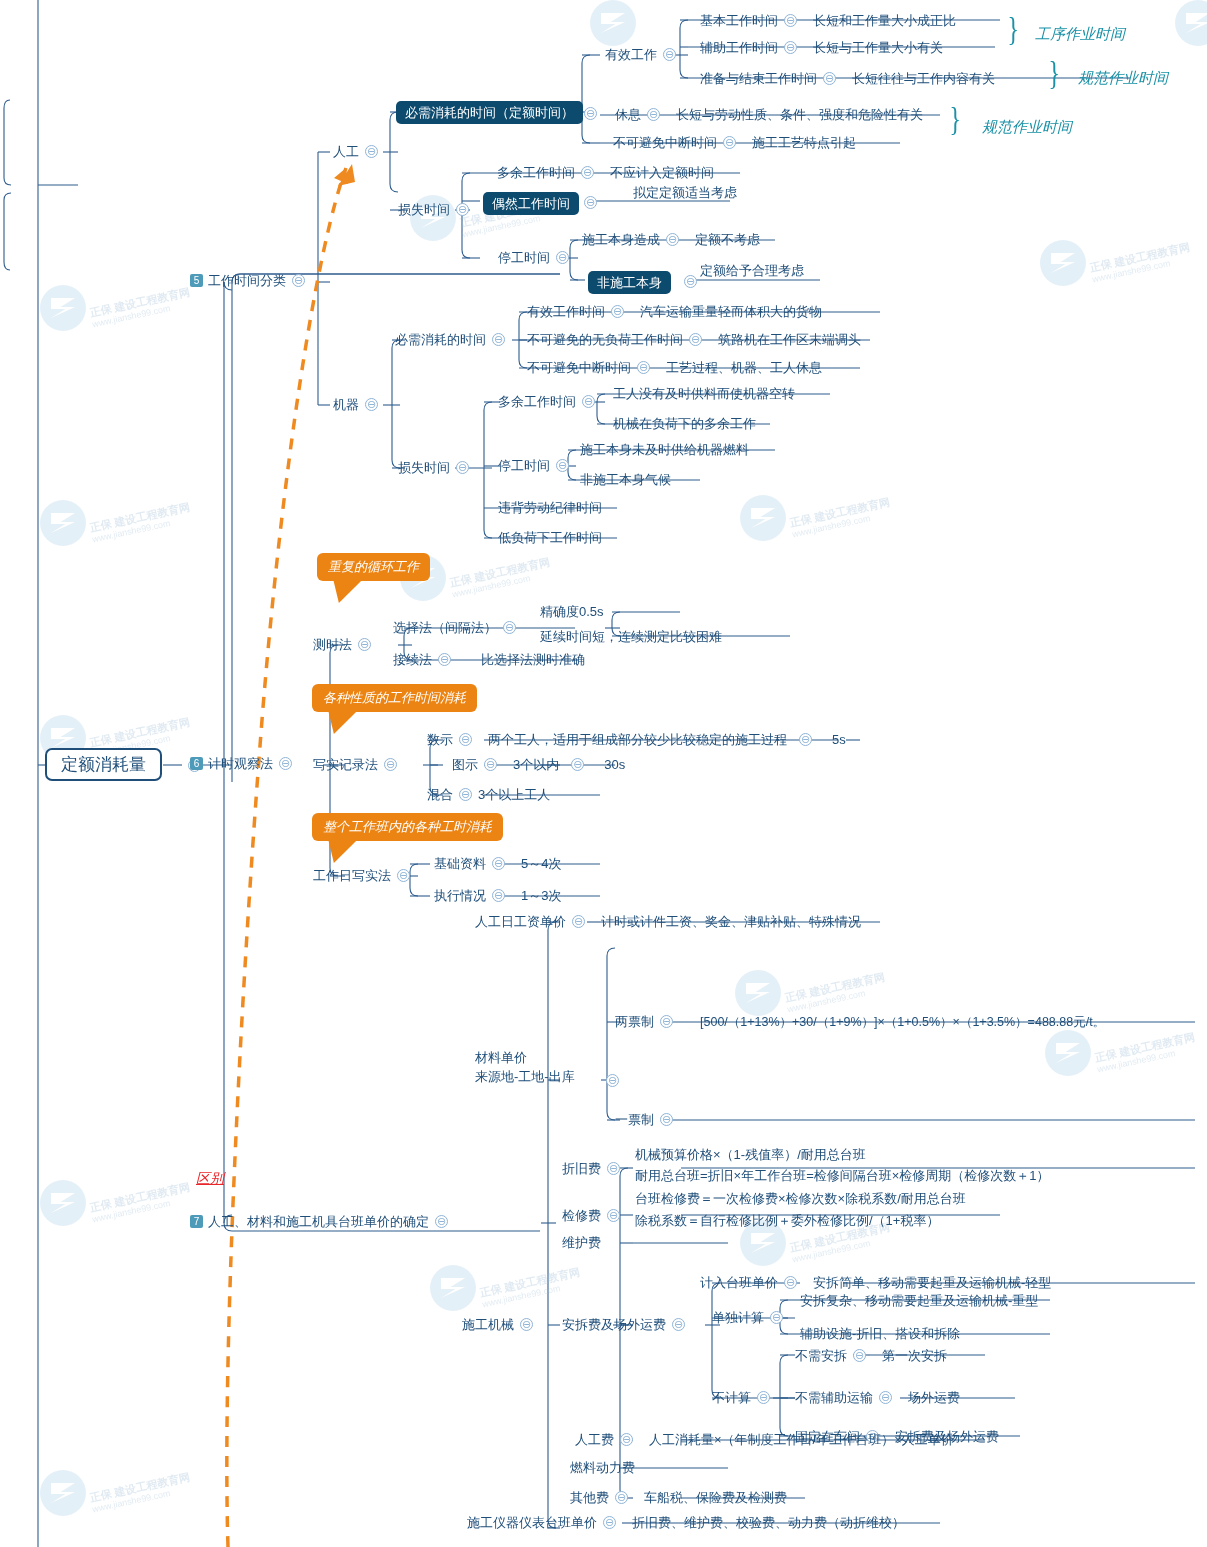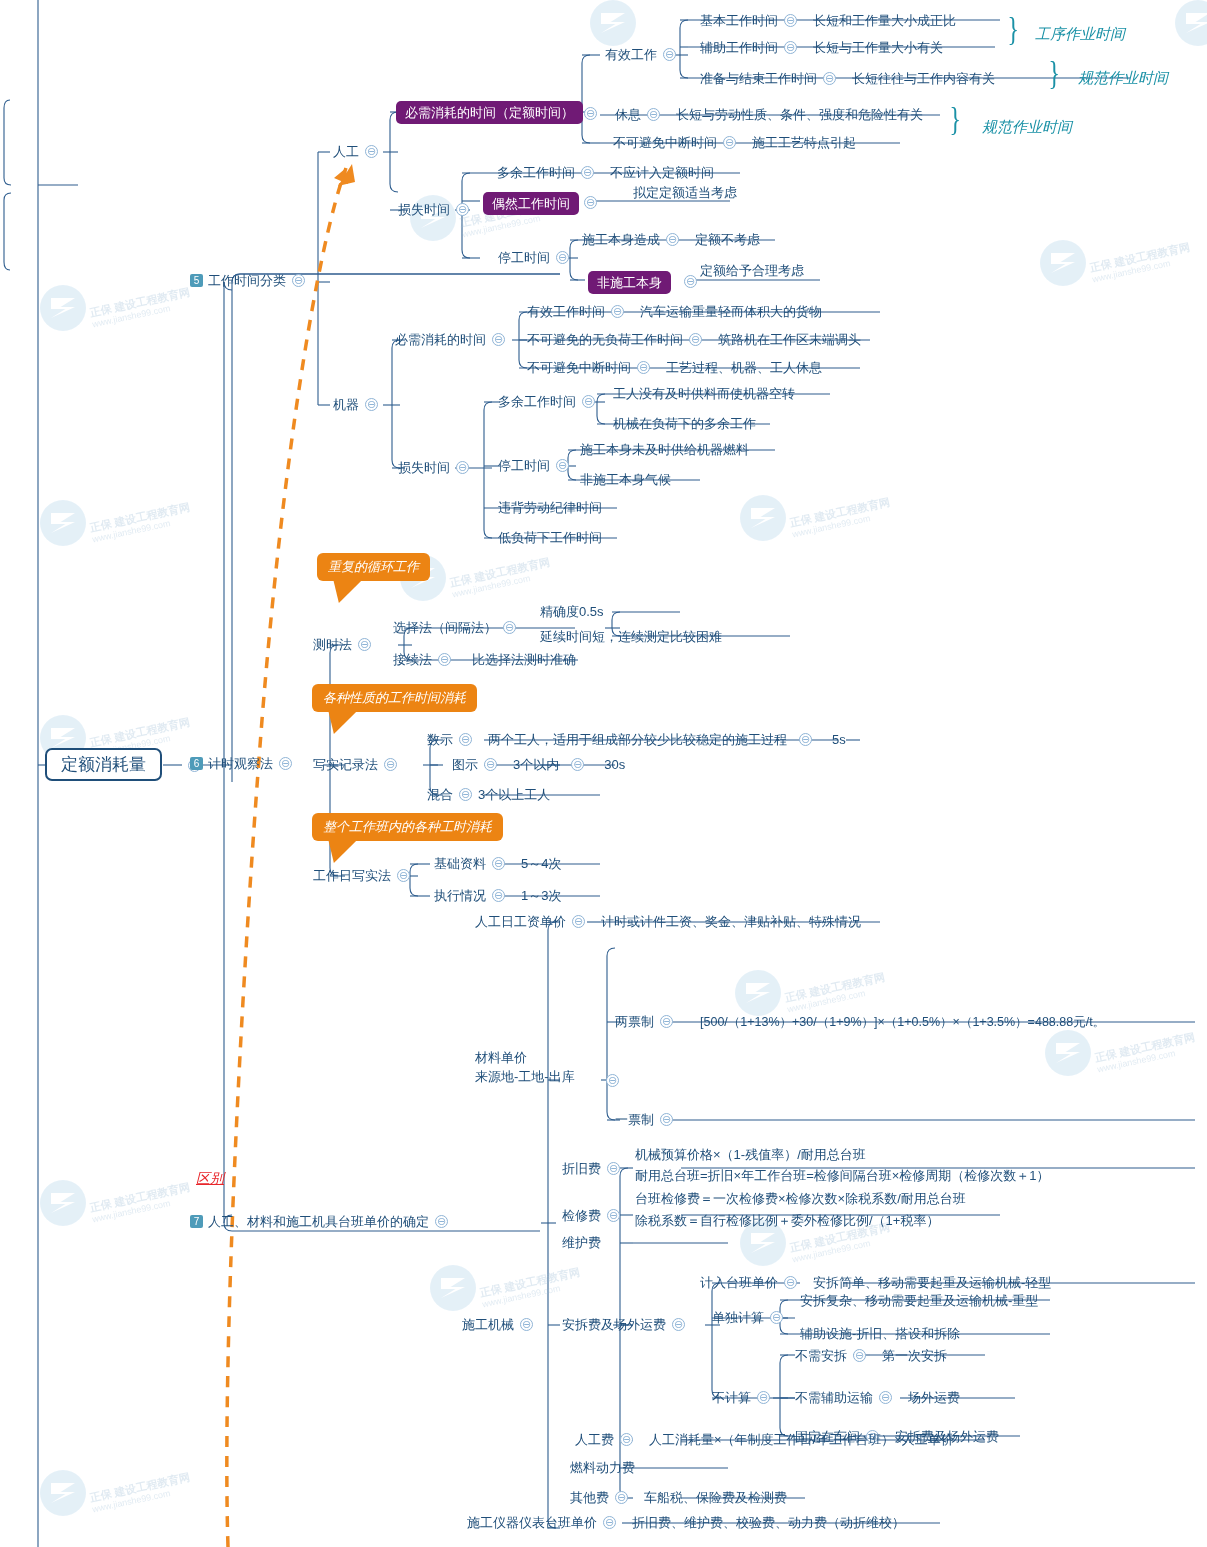--- a/index.html
+++ b/index.html
@@ -19,21 +19,21 @@
     color:#1f4e79;
     white-space:nowrap;
     letter-spacing:0px;
   }
   .node.wrap{white-space:normal;}
   .root{
     border:2px solid #1f4e79;border-radius:7px;
     background:#fff;padding:6px 14px;font-size:17px;color:#1f4e79;
   }
   .hl{      
-    background:#701a75;color:#ffffff;border-radius:5px;
+    background:#0c4a6e;color:#ffffff;border-radius:5px;
     padding:3px 9px;font-size:13px;
   }
   .badge{
     display:inline-block;background:#4e9bb9;color:#fff;
     font-size:10px;line-height:13px;width:13px;height:13px;
     text-align:center;border-radius:2px;margin-right:5px;
     vertical-align:1px;font-family:"Liberation Sans",sans-serif;
   }
   .collapse{
     display:inline-block;width:11px;height:11px;border-radius:50%;
@@ -467,21 +467,21 @@
 
   <div class="node" style="left:313px;top:636px;">
     <span>测时法</span><span class="collapse"></span>
   </div>
   <div class="node" style="left:393px;top:619px;">
     <span>选择法（间隔法）</span><span class="collapse"></span>
   </div>
   <div class="node" style="left:540px;top:603px;text-align:center;">精确度0.5s</div>
   <div class="node" style="left:540px;top:628px;">延续时间短，连续测定比较困难</div>
   <div class="node" style="left:393px;top:651px;">
-    <span>接续法</span><span class="collapse"></span><span style="margin-left:15px;">比选择法测时准确</span>
+    <span>接续法</span><span class="collapse"></span><span style="margin-left:24px;">比选择法测时准确</span>
   </div>
 
   <div class="node" style="left:313px;top:756px;">
     <span>写实记录法</span><span class="collapse"></span>
   </div>
   <div class="node" style="left:427px;top:731px;">
     <span>数示</span><span class="collapse"></span><span style="margin-left:10px;">两个工人，适用于组成部分较少比较稳定的施工过程</span><span class="collapse" style="margin-left:12px;"></span><span style="margin-left:14px;">5s</span>
   </div>
   <div class="node" style="left:427px;top:756px;margin-left:25px;">
     <span>图示</span><span class="collapse"></span><span style="margin-left:10px;">3个以内</span><span class="collapse" style="margin-left:12px;"></span><span style="margin-left:14px;">30s</span>

